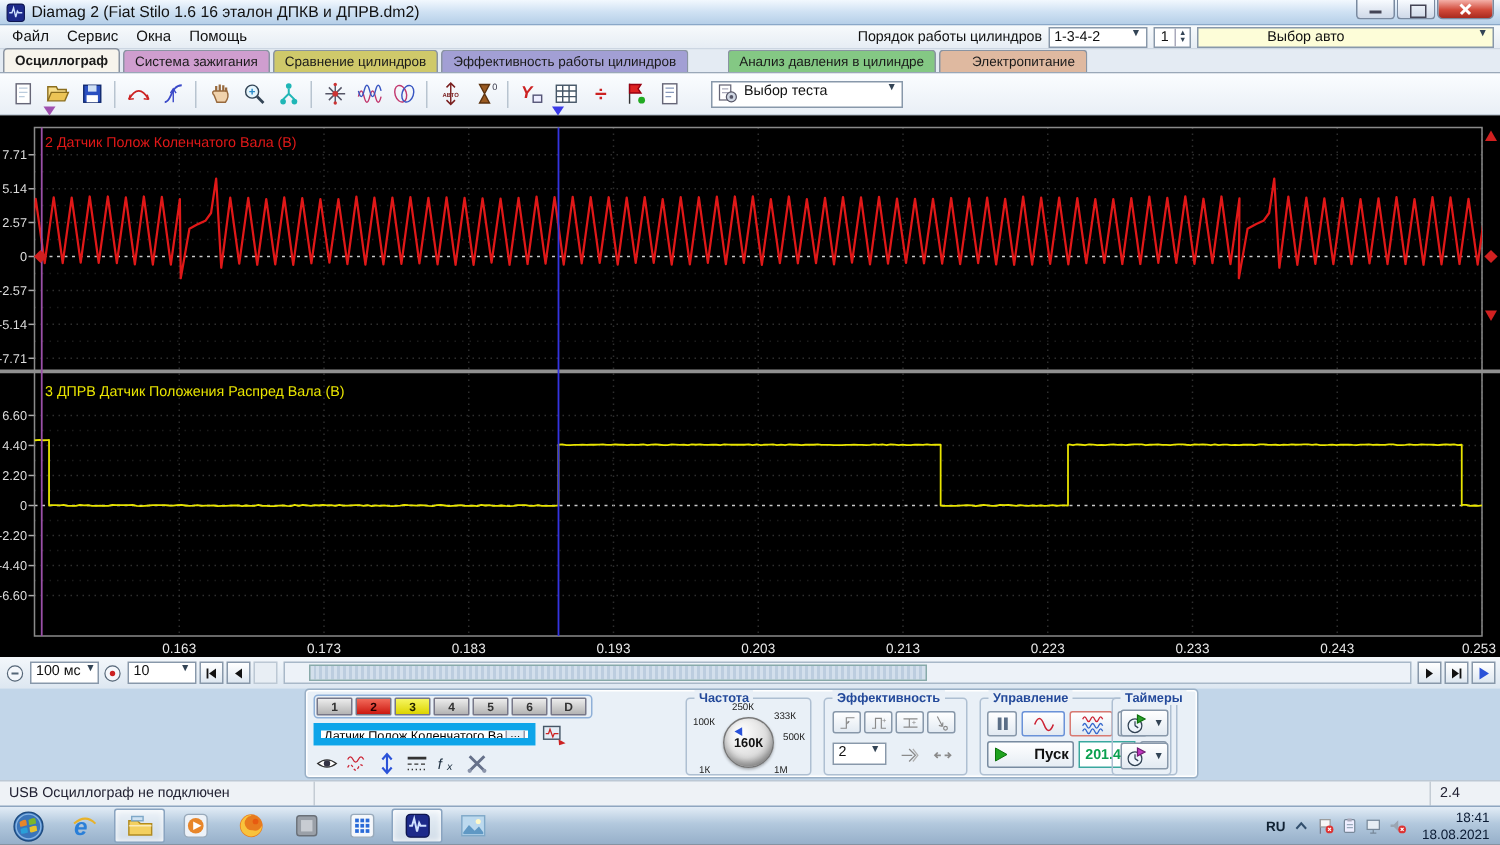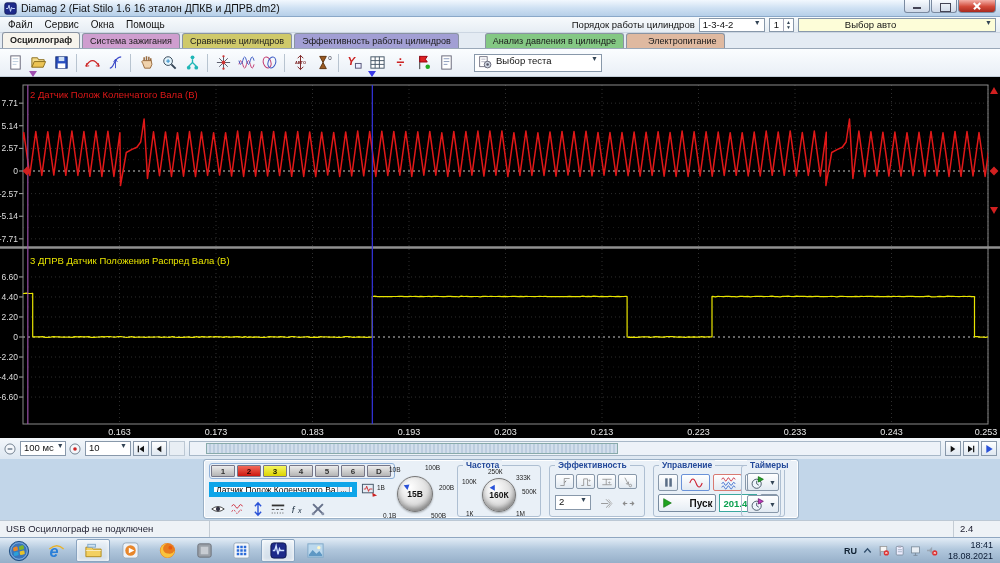--- a/index.html
+++ b/index.html
@@ -489,32 +489,20 @@
           </span>
         <span class="pico">
             <svg viewBox="0 0 18 18" width="16" height="16">
               <path d="M3.5,3.5 L14.5,14.5 M14.5,3.5 L3.5,14.5" stroke="#66718a" stroke-width="2.2"></path>
               <circle cx="3.5" cy="14.5" r="1.6" fill="#8a94aa"></circle>
               <circle cx="14.5" cy="14.5" r="1.6" fill="#8a94aa"></circle>
             </svg>
           </span>
       </div>
 
-      <div id="vknobbox" style="position:absolute;left:172px;top:1px;width:76px;height:56px">
-        <div class="knob" id="vknob" style="left:20px;top:14px;width:36px;height:36px">
-          <span>15В</span>
-          <span class="ptr" style="left:7px;top:6px;transform:rotate(-40deg)"></span>
-        </div>
-      <span class="klbl" style="left: 6px; top: 50px;">0.1В</span>
-          <span class="klbl" style="left: 0px; top: 22px;">1В</span>
-          <span class="klbl" style="left: 12px; top: 4px;">10В</span>
-          <span class="klbl" style="left: 48px; top: 2px;">100В</span>
-          <span class="klbl" style="left: 62px; top: 22px;">200В</span>
-          <span class="klbl" style="left: 54px; top: 50px;">500В</span>
-        </div>
 
       <div class="grp" id="fgrp" style="left:252px;top:4px;width:84px;height:52px">
         <span class="gcap">Частота</span>
         <div class="knob" id="fknob" style="left:24px;top:12px;width:34px;height:34px">
           <span>160К</span>
           <span class="ptr" style="left:8px;top:5px;transform:rotate(-60deg)"></span>
         </div>
       <span class="klbl" style="left: 8px; top: 44px;">1К</span>
           <span class="klbl" style="left: 4px; top: 12px;">100К</span>
           <span class="klbl" style="left: 30px; top: 2px;">250К</span>

